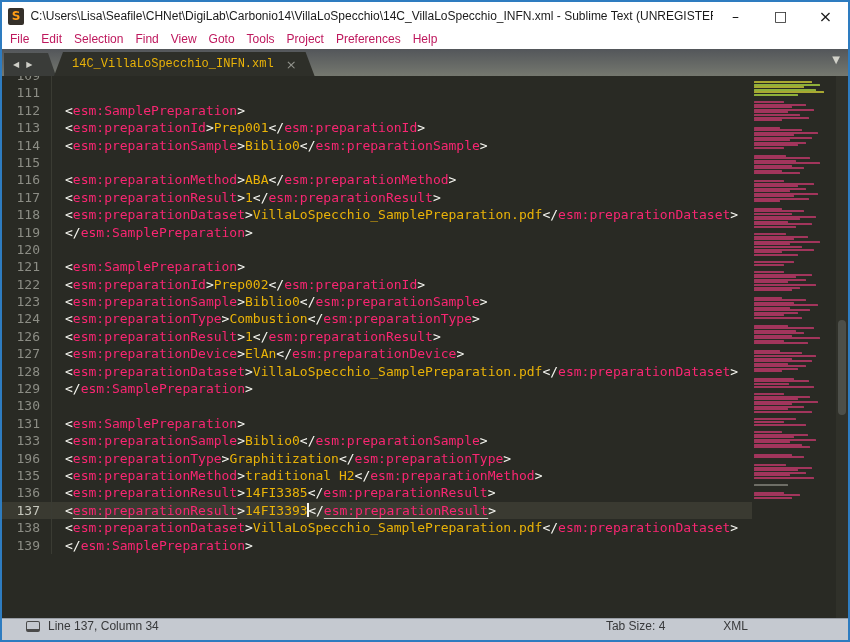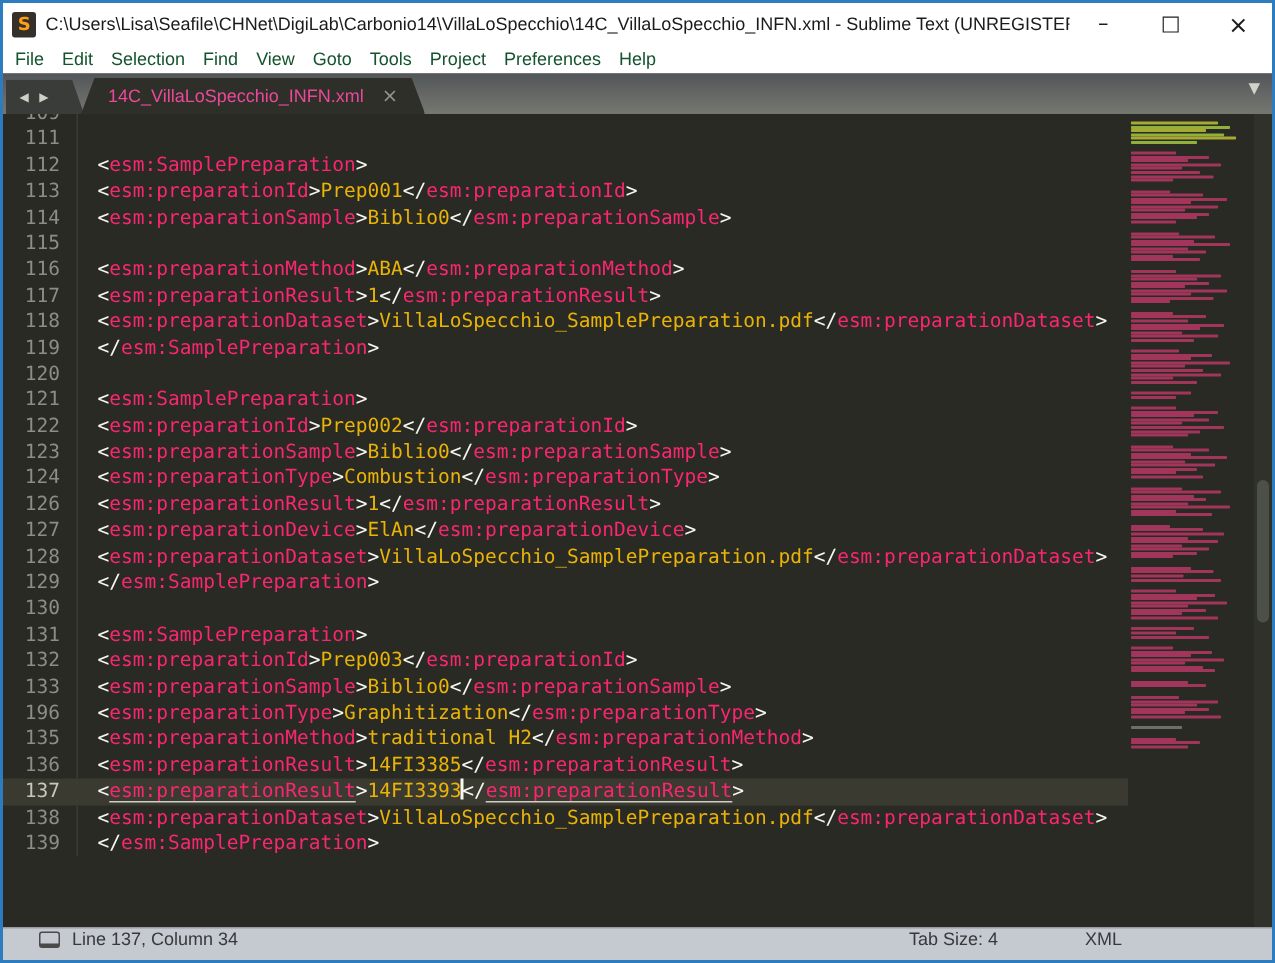--- a/index.html
+++ b/index.html
@@ -15,31 +15,31 @@
   .titlebar { height:28px; background:#ffffff; display:flex; align-items:center; flex:0 0 auto; }
   .app-icon { width:17px; height:17px; margin:0 6px 0 6px; background:#35302a; border-radius:2px;
               display:flex; align-items:center; justify-content:center;
               color:#ff9e16; font-weight:bold; font-size:12px; font-family:"DejaVu Sans", sans-serif; }
   .title-text { font-size:12px; color:#1b1b1b; white-space:nowrap; overflow:hidden; flex:1 1 auto; }
   .win-btn { width:45px; height:28px; display:flex; align-items:center; justify-content:center;
              font-size:14px; color:#1a1a1a; flex:0 0 auto; font-family:"DejaVu Sans", sans-serif; }
   .win-btn.close { font-size:16px; }
   
   .menubar { height:19px; background:#ffffff; display:flex; align-items:center; padding-left:2px; flex:0 0 auto; }
-  .menu-item { font-size:12px; color:#14532d; padding:0 6px; line-height:19px; }
+  .menu-item { font-size:12px; color:#be185d; padding:0 6px; line-height:19px; }
   
   .tabbar { height:27px; background:linear-gradient(#53565a,#75786f); display:flex; align-items:flex-end; flex:0 0 auto; position:relative; }
   .nav-tab { height:23px; width:52px; background:#3a3c39; margin-left:2px;
              clip-path:polygon(0 0, 44px 0, 52px 100%, 0 100%);
              display:flex; align-items:center; gap:7px; padding-left:9px; }
   .nav-arrow { color:#cfcfc8; font-size:8px; font-family:"DejaVu Sans", sans-serif; }
   .tab-active { height:24px; min-width:196px; background:#2e2f29; margin-left:-2px;
                 clip-path:polygon(9px 0, calc(100% - 9px) 0, 100% 100%, 0 100%);
                 display:flex; align-items:center; justify-content:center; gap:12px; padding:0 18px; }
-  .tab-label { font-size:12px; color:#ec4899; white-space:nowrap; }
+  .tab-label { font-size:12px; color:#eab308; white-space:nowrap;font-family:Liberation Mono, monospace; }
   .tab-close { color:#93948d; font-size:13px; line-height:13px; font-family:"DejaVu Sans", sans-serif; }
   .tab-overflow { position:absolute; right:8px; top:5px; color:#d2d2ca; font-size:10px; font-family:"DejaVu Sans", sans-serif; }
   
   .main { flex:1 1 auto; display:flex; background:#292a24; overflow:hidden; position:relative; }
   .editor { flex:1 1 auto; overflow:hidden; position:relative; }
   .code-scroll { position:absolute; top:-9px; left:0; right:0; }
   .line { display:flex; height:17.4px; line-height:17.4px; white-space:pre;
           font-family:"DejaVu Sans Mono", monospace; font-size:13px; }
   .line.hl { background:#3a3a31; }
   .gutter { flex:0 0 50px; text-align:right; padding-right:11px; color:#8c8d85;
@@ -126,21 +126,20 @@
           <div class="line"><div class="gutter">121</div><div class="codetext" style="padding-left: 13px;"><span class="tk-p">&lt;</span><span class="tk-t">esm:SamplePreparation</span><span class="tk-p">&gt;</span></div></div>
           <div class="line"><div class="gutter">122</div><div class="codetext" style="padding-left: 13px;"><span class="tk-p">&lt;</span><span class="tk-t">esm:preparationId</span><span class="tk-p">&gt;</span><span class="tk-w">Prep002</span><span class="tk-p">&lt;/</span><span class="tk-t">esm:preparationId</span><span class="tk-p">&gt;</span></div></div>
           <div class="line"><div class="gutter">123</div><div class="codetext" style="padding-left: 13px;"><span class="tk-p">&lt;</span><span class="tk-t">esm:preparationSample</span><span class="tk-p">&gt;</span><span class="tk-w">Biblio0</span><span class="tk-p">&lt;/</span><span class="tk-t">esm:preparationSample</span><span class="tk-p">&gt;</span></div></div>
           <div class="line"><div class="gutter">124</div><div class="codetext" style="padding-left: 13px;"><span class="tk-p">&lt;</span><span class="tk-t">esm:preparationType</span><span class="tk-p">&gt;</span><span class="tk-w">Combustion</span><span class="tk-p">&lt;/</span><span class="tk-t">esm:preparationType</span><span class="tk-p">&gt;</span></div></div>
           <div class="line"><div class="gutter">126</div><div class="codetext" style="padding-left: 13px;"><span class="tk-p">&lt;</span><span class="tk-t">esm:preparationResult</span><span class="tk-p">&gt;</span><span class="tk-w">1</span><span class="tk-p">&lt;/</span><span class="tk-t">esm:preparationResult</span><span class="tk-p">&gt;</span></div></div>
           <div class="line"><div class="gutter">127</div><div class="codetext" style="padding-left: 13px;"><span class="tk-p">&lt;</span><span class="tk-t">esm:preparationDevice</span><span class="tk-p">&gt;</span><span class="tk-w">ElAn</span><span class="tk-p">&lt;/</span><span class="tk-t">esm:preparationDevice</span><span class="tk-p">&gt;</span></div></div>
           <div class="line"><div class="gutter">128</div><div class="codetext" style="padding-left: 13px;"><span class="tk-p">&lt;</span><span class="tk-t">esm:preparationDataset</span><span class="tk-p">&gt;</span><span class="tk-w">VillaLoSpecchio_SamplePreparation.pdf</span><span class="tk-p">&lt;/</span><span class="tk-t">esm:preparationDataset</span><span class="tk-p">&gt;</span></div></div>
           <div class="line"><div class="gutter">129</div><div class="codetext" style="padding-left: 13px;"><span class="tk-p">&lt;/</span><span class="tk-t">esm:SamplePreparation</span><span class="tk-p">&gt;</span></div></div>
           <div class="line"><div class="gutter">130</div><div class="codetext"></div></div>
           <div class="line"><div class="gutter">131</div><div class="codetext" style="padding-left: 13px;"><span class="tk-p">&lt;</span><span class="tk-t">esm:SamplePreparation</span><span class="tk-p">&gt;</span></div></div>
-          <div class="line"><div class="gutter">132</div><div class="codetext" style="padding-left: 13px;"><span class="tk-p">&lt;</span><span class="tk-t">esm:preparationId</span><span class="tk-p">&gt;</span><span class="tk-w">Prep003</span><span class="tk-p">&lt;/</span><span class="tk-t">esm:preparationId</span><span class="tk-p">&gt;</span></div></div>
           <div class="line"><div class="gutter">133</div><div class="codetext" style="padding-left: 13px;"><span class="tk-p">&lt;</span><span class="tk-t">esm:preparationSample</span><span class="tk-p">&gt;</span><span class="tk-w">Biblio0</span><span class="tk-p">&lt;/</span><span class="tk-t">esm:preparationSample</span><span class="tk-p">&gt;</span></div></div>
           <div class="line"><div class="gutter">196</div><div class="codetext" style="padding-left: 13px;"><span class="tk-p">&lt;</span><span class="tk-t">esm:preparationType</span><span class="tk-p">&gt;</span><span class="tk-w">Graphitization</span><span class="tk-p">&lt;/</span><span class="tk-t">esm:preparationType</span><span class="tk-p">&gt;</span></div></div>
           <div class="line"><div class="gutter">135</div><div class="codetext" style="padding-left: 13px;"><span class="tk-p">&lt;</span><span class="tk-t">esm:preparationMethod</span><span class="tk-p">&gt;</span><span class="tk-w">traditional H2</span><span class="tk-p">&lt;/</span><span class="tk-t">esm:preparationMethod</span><span class="tk-p">&gt;</span></div></div>
           <div class="line"><div class="gutter">136</div><div class="codetext" style="padding-left: 13px;"><span class="tk-p">&lt;</span><span class="tk-t">esm:preparationResult</span><span class="tk-p">&gt;</span><span class="tk-w">14FI3385</span><span class="tk-p">&lt;/</span><span class="tk-t">esm:preparationResult</span><span class="tk-p">&gt;</span></div></div>
           <div class="line hl"><div class="gutter">137</div><div class="codetext" style="padding-left: 13px;"><span class="tk-p">&lt;</span><span class="tk-t u">esm:preparationResult</span><span class="tk-p">&gt;</span><span class="tk-w">14FI3393</span><span class="caret"></span><span class="tk-p">&lt;/</span><span class="tk-t u">esm:preparationResult</span><span class="tk-p">&gt;</span></div></div>
           <div class="line"><div class="gutter">138</div><div class="codetext" style="padding-left: 13px;"><span class="tk-p">&lt;</span><span class="tk-t">esm:preparationDataset</span><span class="tk-p">&gt;</span><span class="tk-w">VillaLoSpecchio_SamplePreparation.pdf</span><span class="tk-p">&lt;/</span><span class="tk-t">esm:preparationDataset</span><span class="tk-p">&gt;</span></div></div>
           <div class="line"><div class="gutter">139</div><div class="codetext" style="padding-left: 13px;"><span class="tk-p">&lt;/</span><span class="tk-t">esm:SamplePreparation</span><span class="tk-p">&gt;</span></div></div>
         </div>
     </div>
     <div class="minimap" id="minimap">

